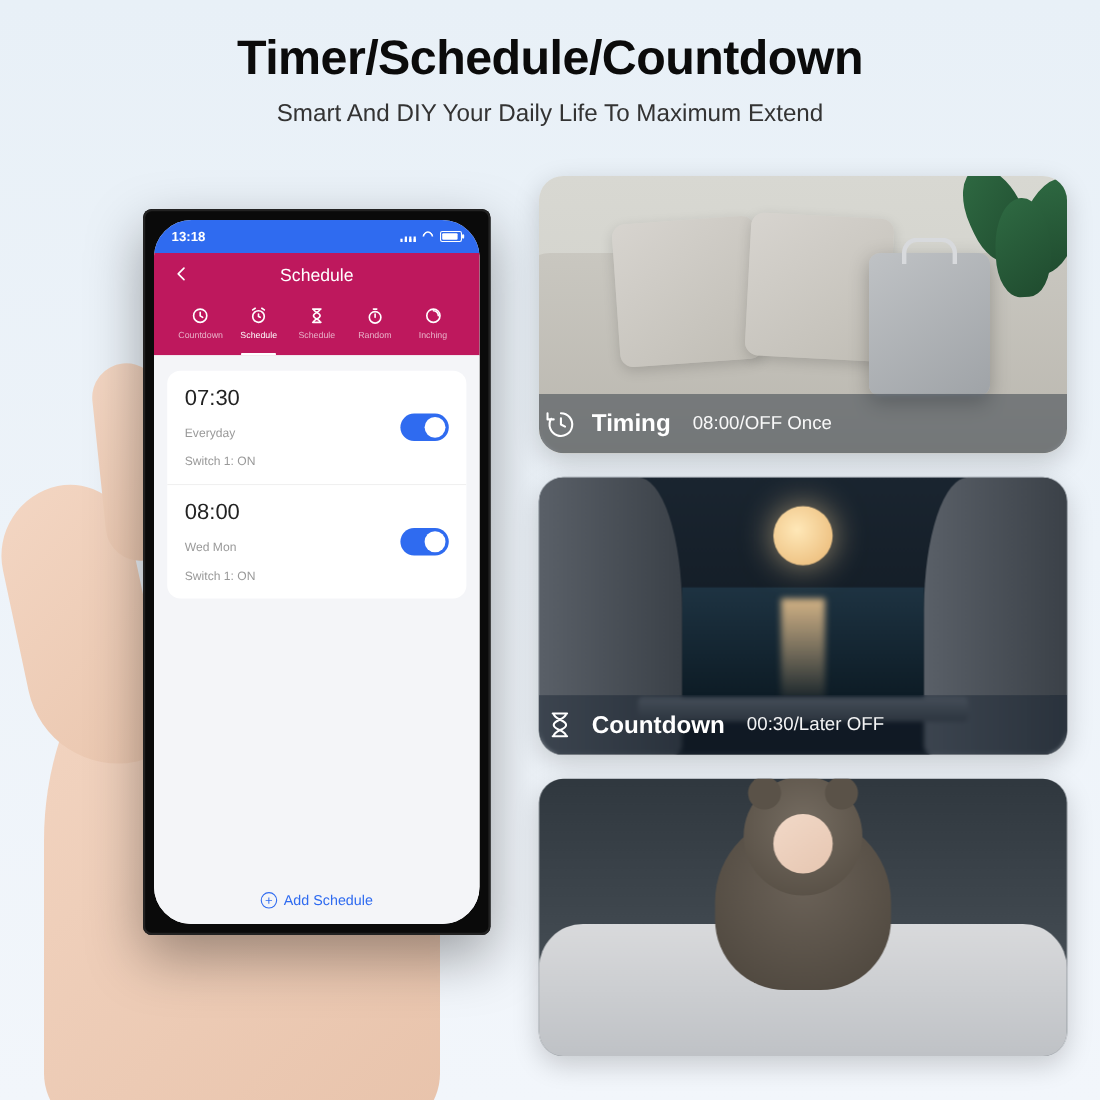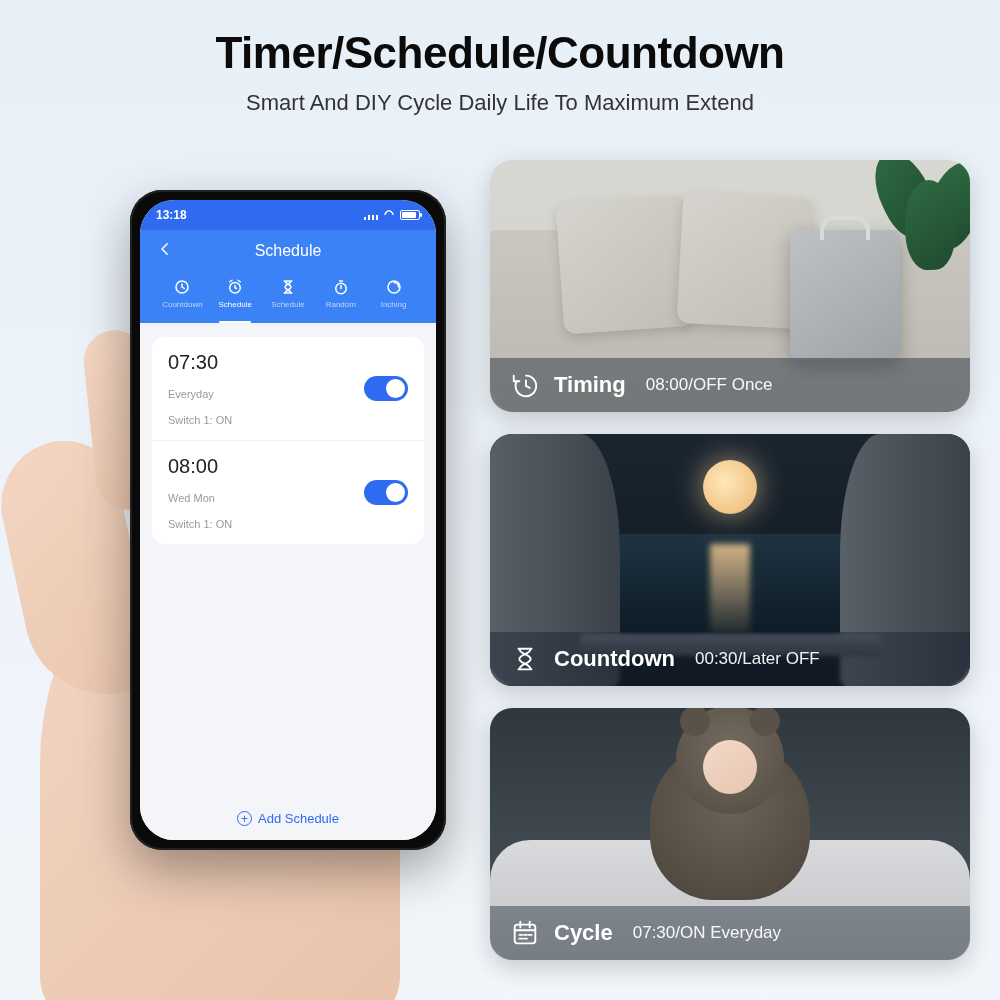--- a/index.html
+++ b/index.html
@@ -85,21 +85,21 @@
   .f4 { bottom: 510px; left: 302px; width: 60px; height: 165px; transform: rotate(8deg); }
 
   
   .phone {
     position: absolute;
     left: 100px;
     top: 30px;
     width: 316px;
     height: 660px;
     background: #0a0a0a;
-    border-radius: 32px;
+    border-radius: 8px;
     box-shadow: 0 20px 50px rgba(0,0,0,0.35), inset 0 0 0 2px #222;
     padding: 10px;
   }
   .screen {
     width: 100%;
     height: 100%;
     background: #fff;
     border-radius: 34px;
     overflow: hidden;
     position: relative;
@@ -124,21 +124,21 @@
   .sig { width: 14px; height: 10px; position: relative; }
   .sig:before { content:""; position:absolute; bottom:0; left:0; width:2px; height:3px; background:#fff; box-shadow: 4px 0 0 #fff, 8px 0 0 #fff, 12px 0 0 #fff; }
   .sig:after { content:""; position:absolute; bottom:0; left:4px; width:2px; height:5px; background:#fff; box-shadow: 4px 0 0 #fff, 8px 0 0 #fff; }
   .wifi { width:12px; height:12px; border:2px solid #fff; border-radius:50%; border-bottom-color:transparent; border-left-color:transparent; transform: rotate(-45deg) scale(0.8); }
   .batt { width:20px; height:10px; border:1.5px solid #fff; border-radius:2px; position:relative; }
   .batt:after { content:""; position:absolute; right:-3px; top:2px; width:2px; height:4px; background:#fff; border-radius:1px;}
   .batt:before { content:""; position:absolute; left:1px; top:1px; bottom:1px; width:14px; background:#fff; border-radius:1px;}
 
   
   .app-header {
-    background: #3b82f6;
+    background: #be185d;
     color: #fff;
     padding: 4px 12px 14px 12px;
   }
   .title-row {
     display:flex; align-items:center; justify-content:center;
     position:relative; height:34px;
   }
   .back-btn { position:absolute; left:4px; top:6px; font-size:20px; line-height:1; }
   .title { font-size:16px; font-weight:500; }
 
@@ -186,21 +186,21 @@
     position:relative;
     overflow:hidden;
     box-shadow: 0 8px 24px rgba(0,0,0,0.18);
   }
   .tile .footer {
     position:absolute; bottom:0; left:0; right:0;
     background: rgba(20,30,45,0.42);
     backdrop-filter: blur(2px);
     color:#fff;
     display:flex; align-items:center; gap:14px;
-    padding:12px 20px;
+    padding:12px 4px;
     font-size:20px;
   }
   .tile .footer .ficon { width:30px; height:30px; flex-shrink:0; }
   .tile .footer .label { font-size:22px; font-weight:600; }
   .tile .footer .detail { font-size:17px; font-weight:500; opacity:0.95; margin-left:6px; }
 
   
   .scene-sofa { background: linear-gradient(180deg,#d8d8d2,#cfcfc8); }
   .sofa { position:absolute; top:70px; left:-20px; right:-20px; bottom:-10px; background:linear-gradient(180deg,#c9c7c0,#b9b6ae); border-radius:30px; }
   .cushion { position:absolute; background:linear-gradient(145deg,#d7d4cf,#c0bdb5); border-radius:12px; box-shadow: 0 4px 12px rgba(0,0,0,0.15); }
@@ -237,21 +237,21 @@
 
   
   .icon-svg { width:100%; height:100%; }
   .white-stroke { stroke:#fff; fill:none; stroke-width:2; stroke-linecap:round; stroke-linejoin:round; }
 </style>
 </head>
 <body>
 
 <div class="heading">
   <h1>Timer/Schedule/Countdown</h1>
-  <p>Smart And DIY Cycle Daily Life To Maximum Extend</p>
+  <p>Smart And DIY Your Daily Life To Maximum Extend</p>
 </div>
 
 <div class="stage">
 
   <div class="hand-wrap">
     <div class="hand">
       <div class="palm"></div>
       <div class="thumb"></div>
       <div class="finger f1"></div>
       <div class="finger f2"></div>
@@ -402,27 +402,16 @@
 
     <div class="tile scene-baby">
       <div class="bed"></div>
       <div class="baby">
         <div class="hoodie"></div>
         <div class="hood"></div>
         <div class="ear le"></div>
           <div class="ear re"></div>
         <div class="face"></div>
       </div>
-      <div class="footer">
-        <span class="ficon">
-          <svg viewBox="0 0 32 32" class="icon-svg">
-              <rect x="5" y="7" width="22" height="20" rx="3" class="white-stroke" stroke-width="2.2"></rect>
-              <path d="M5 13h22M11 4v6M21 4v6" class="white-stroke" stroke-width="2.2"></path>
-              <path d="M10 18h3M15 18h3M20 18h3M10 22h3M15 22h3" class="white-stroke" stroke-width="2"></path>
-            </svg>
-        </span>
-        <span class="label">Cycle</span>
-        <span class="detail">07:30/ON Everyday</span>
-      </div>
     </div>
 
   </div>
 </div>
 
 </body></html>

